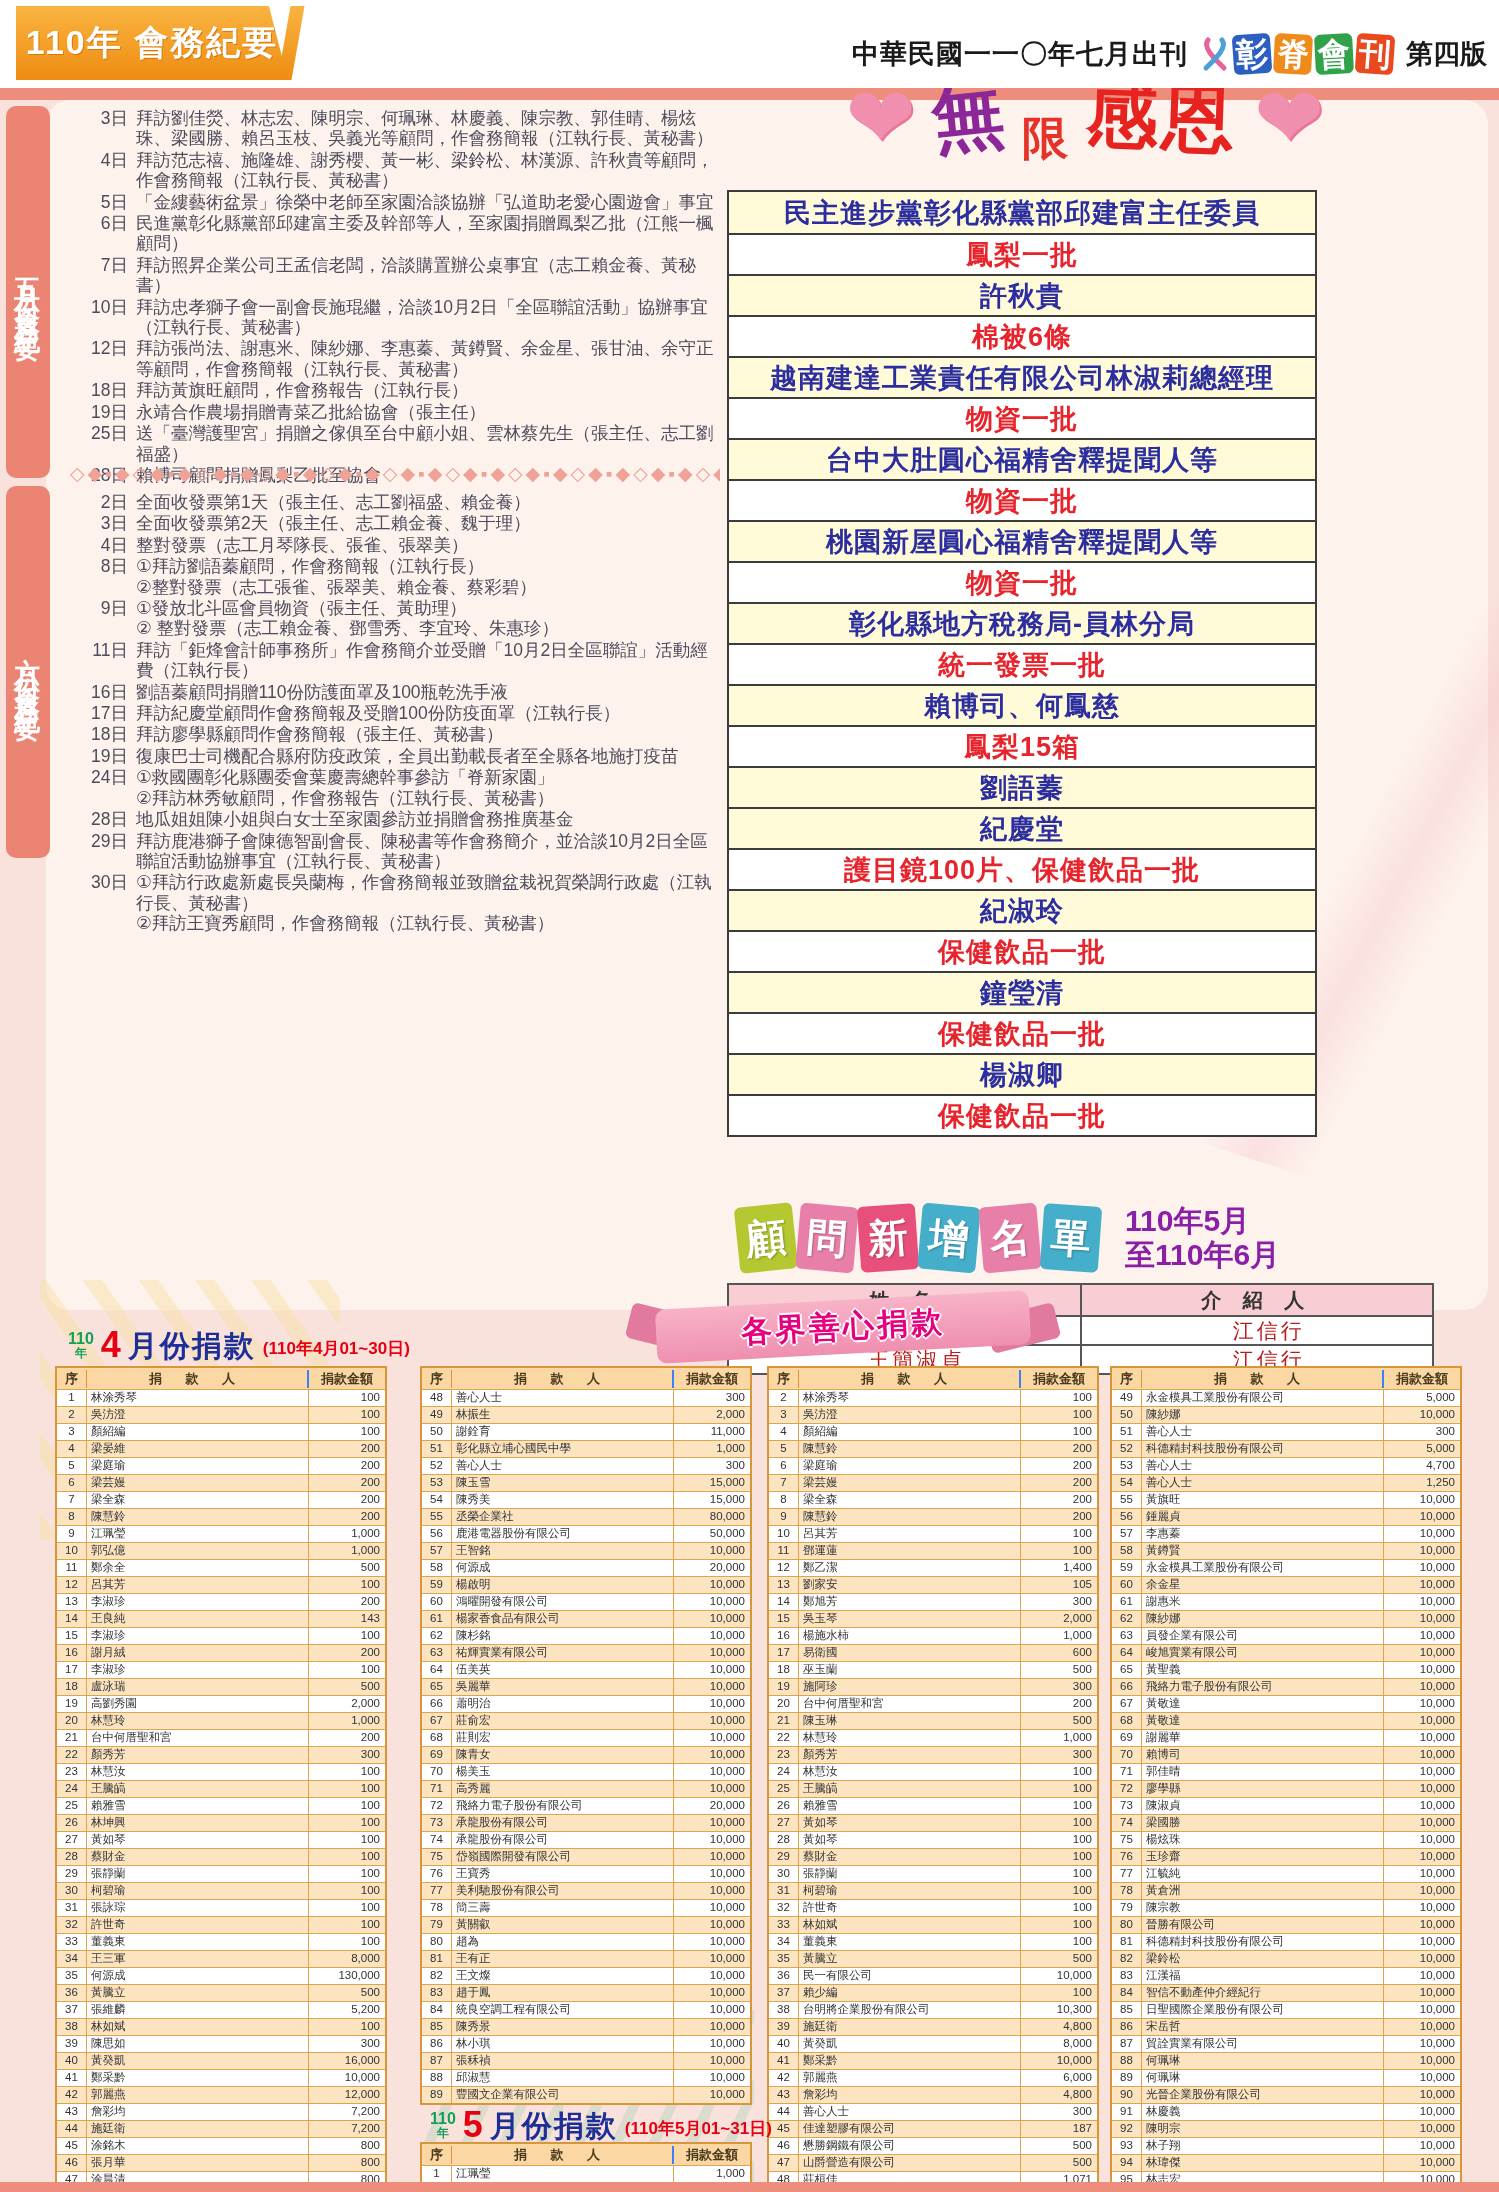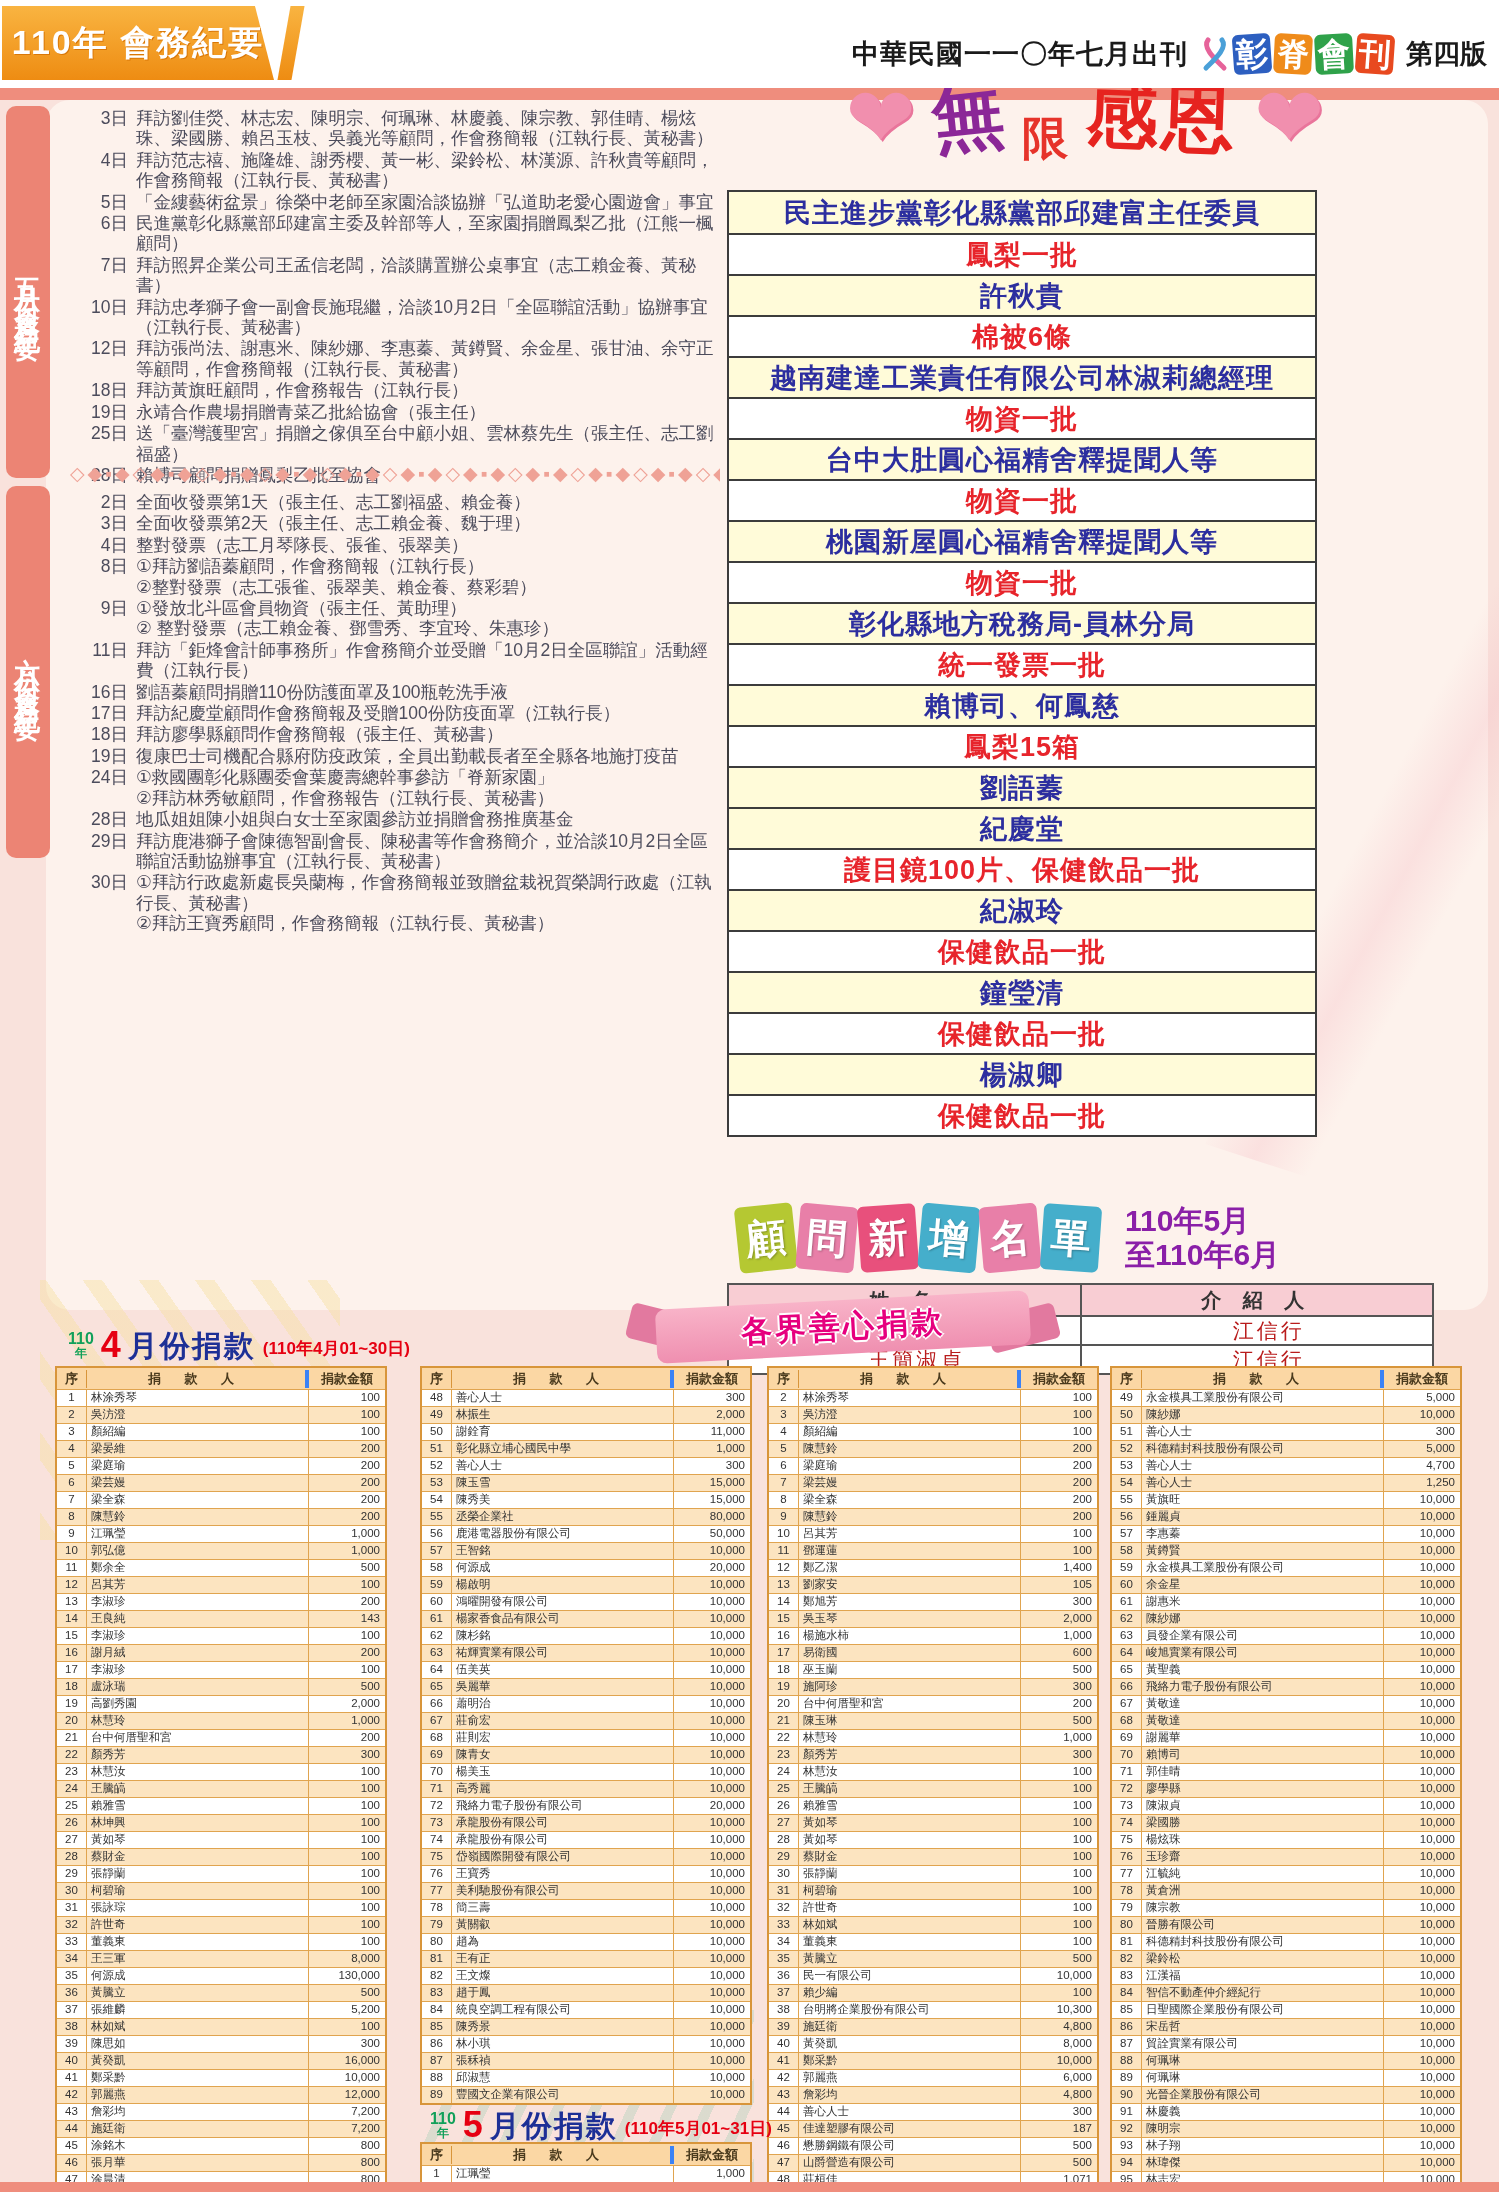--- a/index.html
+++ b/index.html
@@ -2,21 +2,21 @@
 <html><head>
 <meta charset="utf-8">
 <style>
   * { margin:0; padding:0; box-sizing:border-box; }
   html,body { width:1499px; }
   body { font-family:"Liberation Sans","DejaVu Sans",sans-serif; background:#fff; }
   .page { position:relative; width:1499px; height:2192px; overflow:hidden; background:#fff; }
 
   
   .hdr { position:absolute; left:0; top:0; width:100%; height:88px; background:#fff; z-index:5; }
-  .hdr-banner { position:absolute; left:2px; top:6px; width:272px; height:74px;
+  .hdr-banner { position:absolute; left:16px; top:6px; width:272px; height:74px;
     background:linear-gradient(180deg,#f9b441,#ee8c12);
     clip-path:polygon(0 0,93% 0,100% 100%,0 100%);
     display:flex; align-items:center; justify-content:center;
     color:#fff; font-size:34px; font-weight:bold; letter-spacing:2px;
     text-shadow:1px 1px 0 #d97708; }
   .hdr-banner-stripe { position:absolute; left:284px; top:6px; width:14px; height:74px;
     background:linear-gradient(180deg,#f9b441,#ee8c12); transform:skewX(-10deg); }
   .hdr-right { position:absolute; right:12px; top:34px; display:flex; align-items:center; gap:12px; }
   .hdr-issue { font-size:27px; color:#1a1a1a; font-weight:bold; letter-spacing:1px; }
   .logo { display:flex; align-items:center; gap:3px; }
@@ -124,21 +124,21 @@
   .dtable { position:absolute; top:1366px; border:2px solid #d8953a; background:#fff; }
   #dtable-1 { left:55px;  width:332px; }
   #dtable-2 { left:420px; width:332px; }
   #dtable-3 { left:767px; width:332px; }
   #dtable-4 { left:1110px; width:352px; }
   #dtable-may { position:absolute; left:420px; top:2142px; width:332px;
     border:2px solid #d8953a; background:#fff; }
   .dhead { display:flex; height:21px; background:#fbd7a4; font-weight:bold; font-size:13px;
     color:#4a3a1d; align-items:center; }
   .dh-no { flex:none; width:30px; text-align:center; border-right:1px solid #d8953a; }
-  .dh-nm { flex:1; text-align:center; letter-spacing:10px; border-right:4px solid #3b82f6; }
+  .dh-nm { flex:1; text-align:center; letter-spacing:10px; border-right:2px solid #3b82f6; }
   .dh-amt { flex:none; width:76px; text-align:center; }
   .drow { display:flex; height:17px; border-top:1px solid #e0a44f; font-size:11.5px;
     color:#333; line-height:15.5px; background:#fff; }
   .drows .drow:nth-child(even) { background:#fce4c0; }
   .d-no { flex:none; width:30px; text-align:center; border-right:1px solid #e0a44f; }
   .d-nm { flex:1; padding-left:4px; white-space:nowrap; overflow:hidden; border-right:1px solid #e0a44f; }
   .d-amt { flex:none; width:76px; text-align:right; padding-right:5px; }
 </style>
 </head>
 <body>

